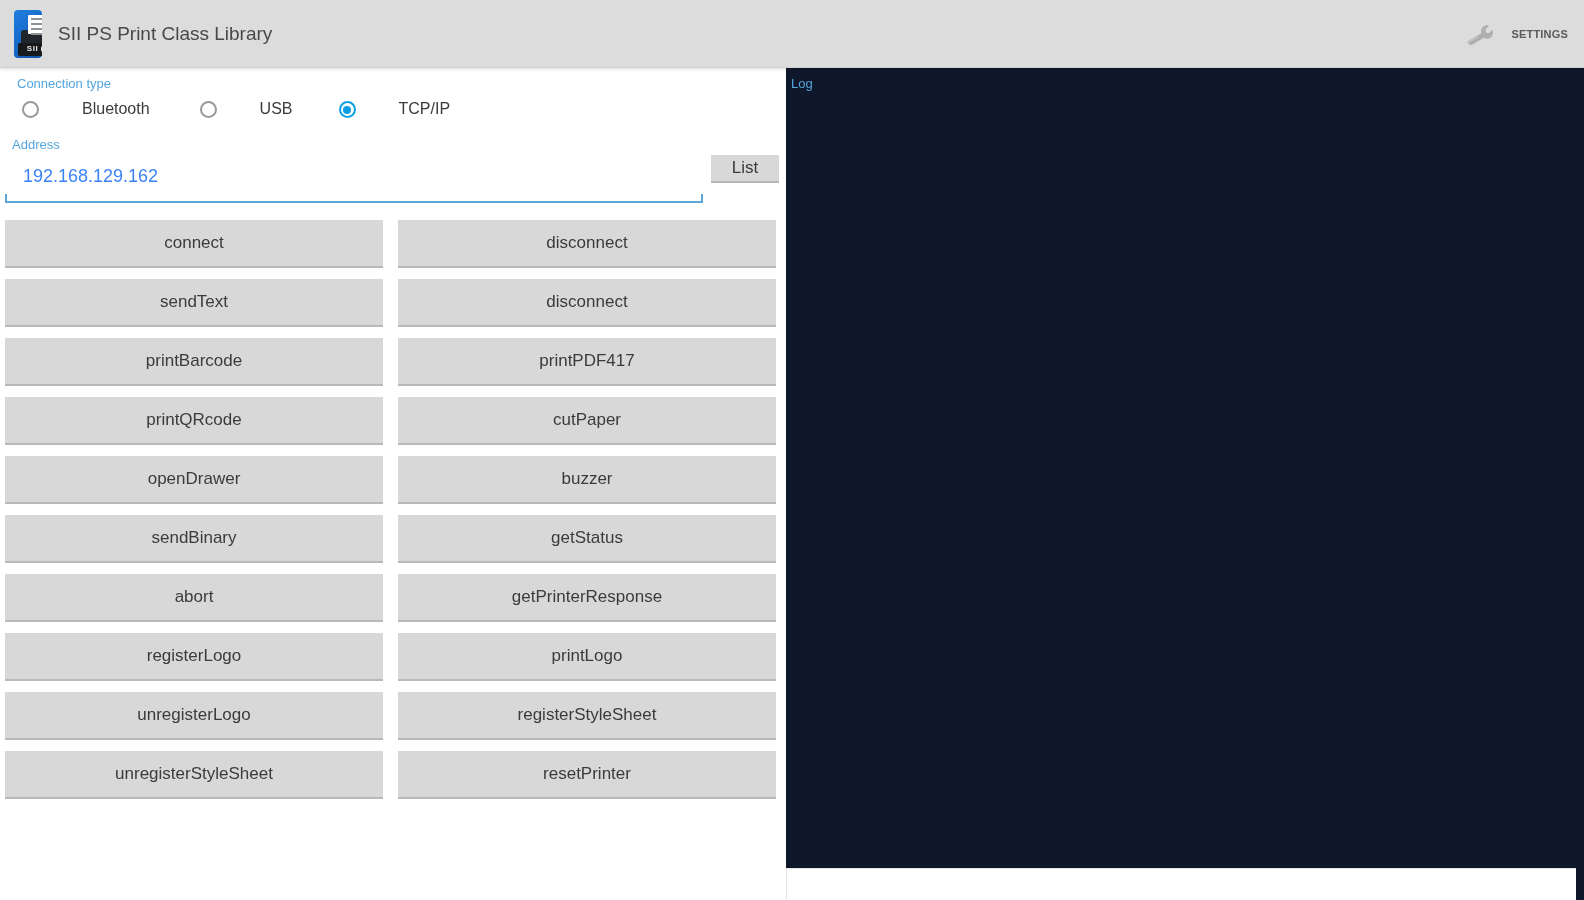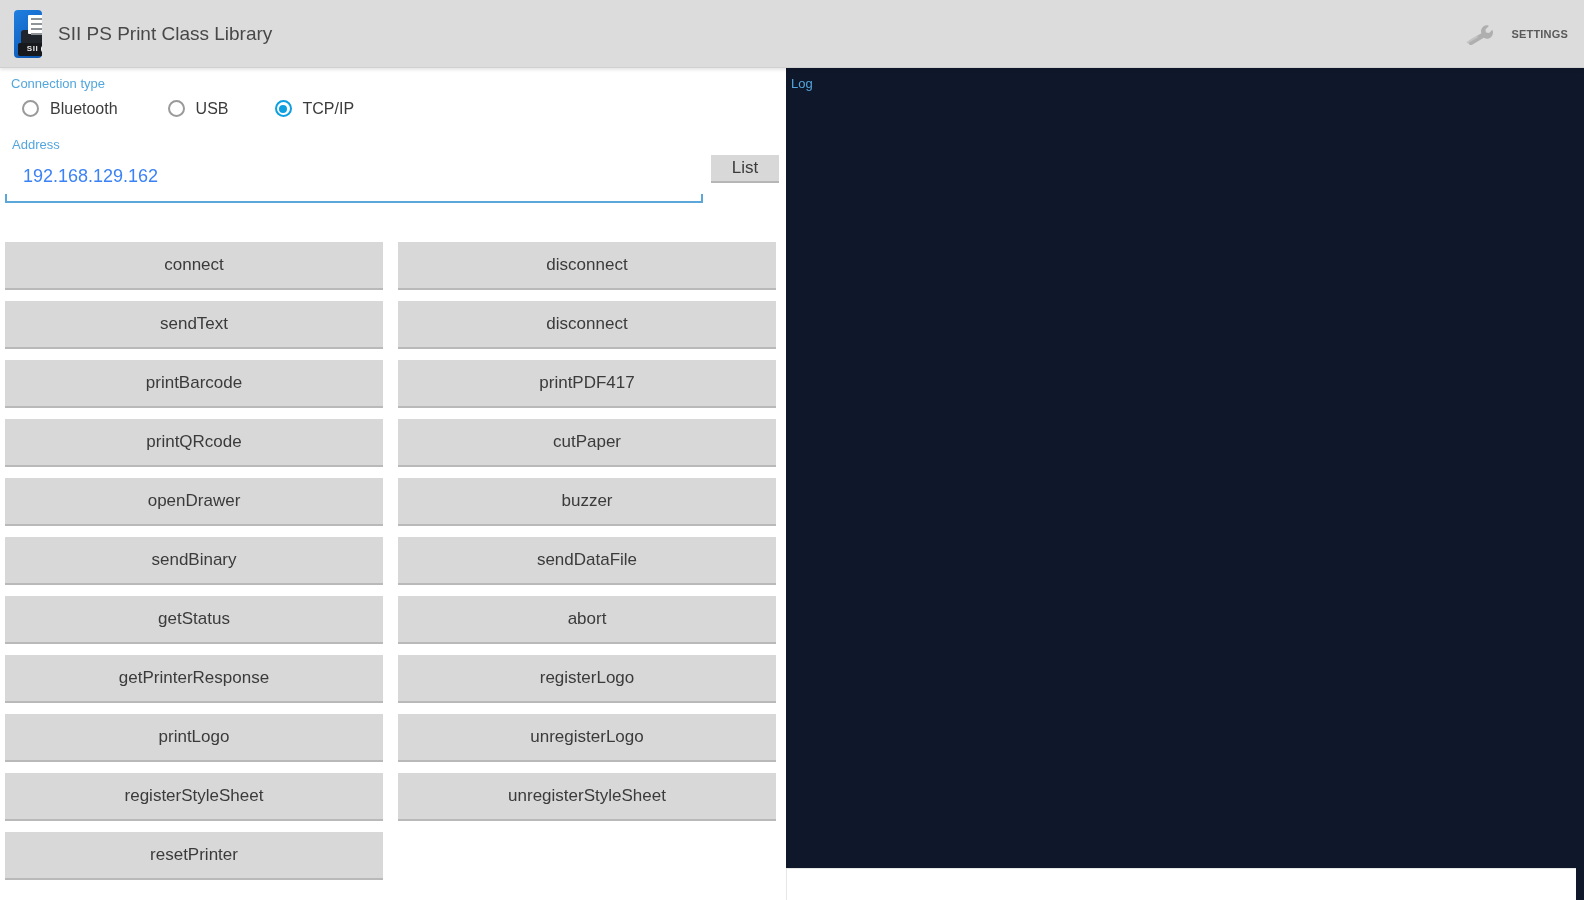--- a/index.html
+++ b/index.html
@@ -122,33 +122,34 @@
     width: 786px;
     height: 832px;
   }
 
   .field-label {
     font-size: 13px;
     color: #53a6dd;
     line-height: 1;
   }
 
-  .label-connection { position: absolute; left: 11px; top: 9px; }
+  .label-connection { position: absolute; left: 17px; top: 9px; }
   .label-address    { position: absolute; left: 12px; top: 70px; }
 
   .radio-row {
     position: absolute;
     left: 22px; top: 32px;
     display: flex;
     align-items: center;
   }
   .radio-item {
     display: flex;
-    align-items: flex-start;
+    align-items: flex-end;
     cursor: pointer;
+    gap: 32px;
   }
   .radio-item.bluetooth { margin-right: 50px; }
   .radio-item.usb       { margin-right: 46px; }
 
   .radio-mark {
     position: relative;
     width: 17px; height: 17px;
     border: 2px solid #9a9a9a;
     border-radius: 50%;
     flex: 0 0 auto;
@@ -210,21 +211,21 @@
     border-bottom: 2px solid #b6b6b6;
     font-family: "Liberation Sans", sans-serif;
     font-size: 17px;
     color: #3b3b3b;
     cursor: pointer;
   }
 
   
   .cmd-grid {
     position: absolute;
-    left: 5px; top: 174px;
+    left: 5px; top: 152px;
     width: 776px;
     display: grid;
     grid-template-columns: 378px 378px;
     column-gap: 15px;
     row-gap: 11px;
   }
   .cmd-btn {
     height: 48px;
     background: #d8d8d8;
     border: none;
@@ -340,21 +341,20 @@
       <button class="cmd-btn">disconnect</button>
       <button class="cmd-btn">sendText</button>
       <button class="cmd-btn">disconnect</button>
       <button class="cmd-btn">printBarcode</button>
       <button class="cmd-btn">printPDF417</button>
       <button class="cmd-btn">printQRcode</button>
       <button class="cmd-btn">cutPaper</button>
       <button class="cmd-btn">openDrawer</button>
       <button class="cmd-btn">buzzer</button>
       <button class="cmd-btn">sendBinary</button>
-      <button class="cmd-btn">sendDataFile</button>
       <button class="cmd-btn">getStatus</button>
       <button class="cmd-btn">abort</button>
       <button class="cmd-btn">getPrinterResponse</button>
       <button class="cmd-btn">registerLogo</button>
       <button class="cmd-btn">printLogo</button>
       <button class="cmd-btn">unregisterLogo</button>
       <button class="cmd-btn">registerStyleSheet</button>
       <button class="cmd-btn">unregisterStyleSheet</button>
       <button class="cmd-btn">resetPrinter</button>
       <button class="cmd-btn placeholder"></button>

